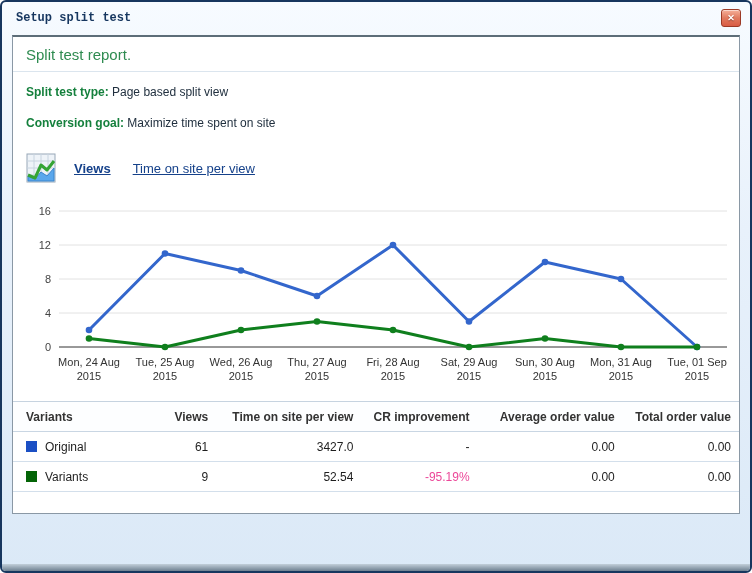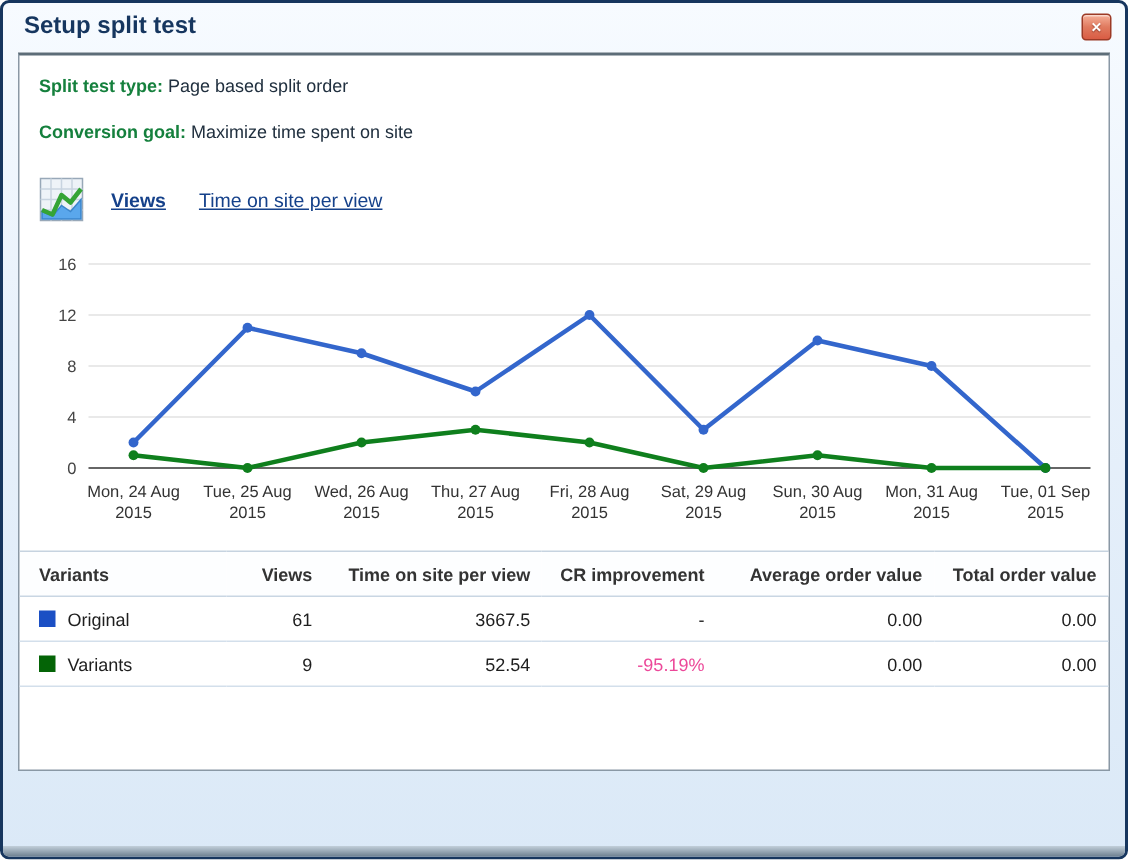--- a/index.html
+++ b/index.html
@@ -14,21 +14,21 @@
   .window-bottom-strip{
     position:absolute; left:0; right:0; bottom:0; height:7px;
     background:linear-gradient(180deg,#c2cfda,#6e8090);
     border-radius:0 0 3px 3px;
   }
 
   .titlebar{
     position:absolute; left:0; top:0; right:0; height:33px;
     display:flex; align-items:center; padding:0 10px 2px 14px;
   }
-  .titlebar-text{ font-size:16px; font-weight:bold; color:#16365f; }
+  .titlebar-text{ font-size:12px; font-weight:bold; color:#16365f;font-family:Liberation Mono, monospace; }
   .close-btn{
     position:absolute; right:9px; top:7px; width:20px; height:18px;
     background:linear-gradient(180deg,#f6b09a 0%,#e07a5f 50%,#d95c44 100%);
     border:1px solid #9c3a26; border-radius:3px;
     color:#fff; font-size:9px; font-weight:bold; line-height:16px; text-align:center;
     cursor:pointer; box-shadow:inset 0 1px 0 rgba(255,255,255,.5);
     text-shadow:0 1px 1px rgba(90,20,10,.6);
   }
 
   .panel{
@@ -82,24 +82,25 @@
 
   <div class="titlebar">
     <span class="titlebar-text">Setup split test</span>
   </div>
   <div class="close-btn">
     <span>✕</span>
   </div>
 
   <div class="panel">
 
+    <div class="report-heading">Split test report.</div>
 
     <div class="info">
       <div class="info-line">
-        <span class="info-label">Split test type:</span><span> Page based split order</span>
+        <span class="info-label">Split test type:</span><span> Page based split view</span>
       </div>
       <div class="info-line">
         <span class="info-label">Conversion goal:</span><span> Maximize time spent on site</span>
       </div>
     </div>
 
     <div class="tabs-row">
       <svg class="chart-icon" viewBox="0 0 30 30">
         <rect x="1" y="1" width="28" height="28" fill="#eef3f8" stroke="#98a8b8"></rect>
         <line x1="8" y1="1" x2="8" y2="29" stroke="#c8d4e0"></line>
@@ -184,21 +185,21 @@
           <th>Time on site per view</th>
           <th>CR improvement</th>
           <th>Average order value</th>
           <th>Total order value</th>
         </tr>
       </thead>
       <tbody>
         <tr>
           <td><span class="swatch" id="swatch-0" style="background: rgb(27, 79, 196);"></span><span>Original</span></td>
           <td>61</td>
-          <td>3667.5</td>
+          <td>3427.0</td>
           <td id="cr-0" style="color: rgb(34, 34, 34);">-</td>
           <td>0.00</td>
           <td>0.00</td>
         </tr>
         <tr>
           <td><span class="swatch" id="swatch-1" style="background: rgb(4, 100, 6);"></span><span>Variants</span></td>
           <td>9</td>
           <td>52.54</td>
           <td id="cr-1" style="color: #ec4899;">-95.19%</td>
           <td>0.00</td>

